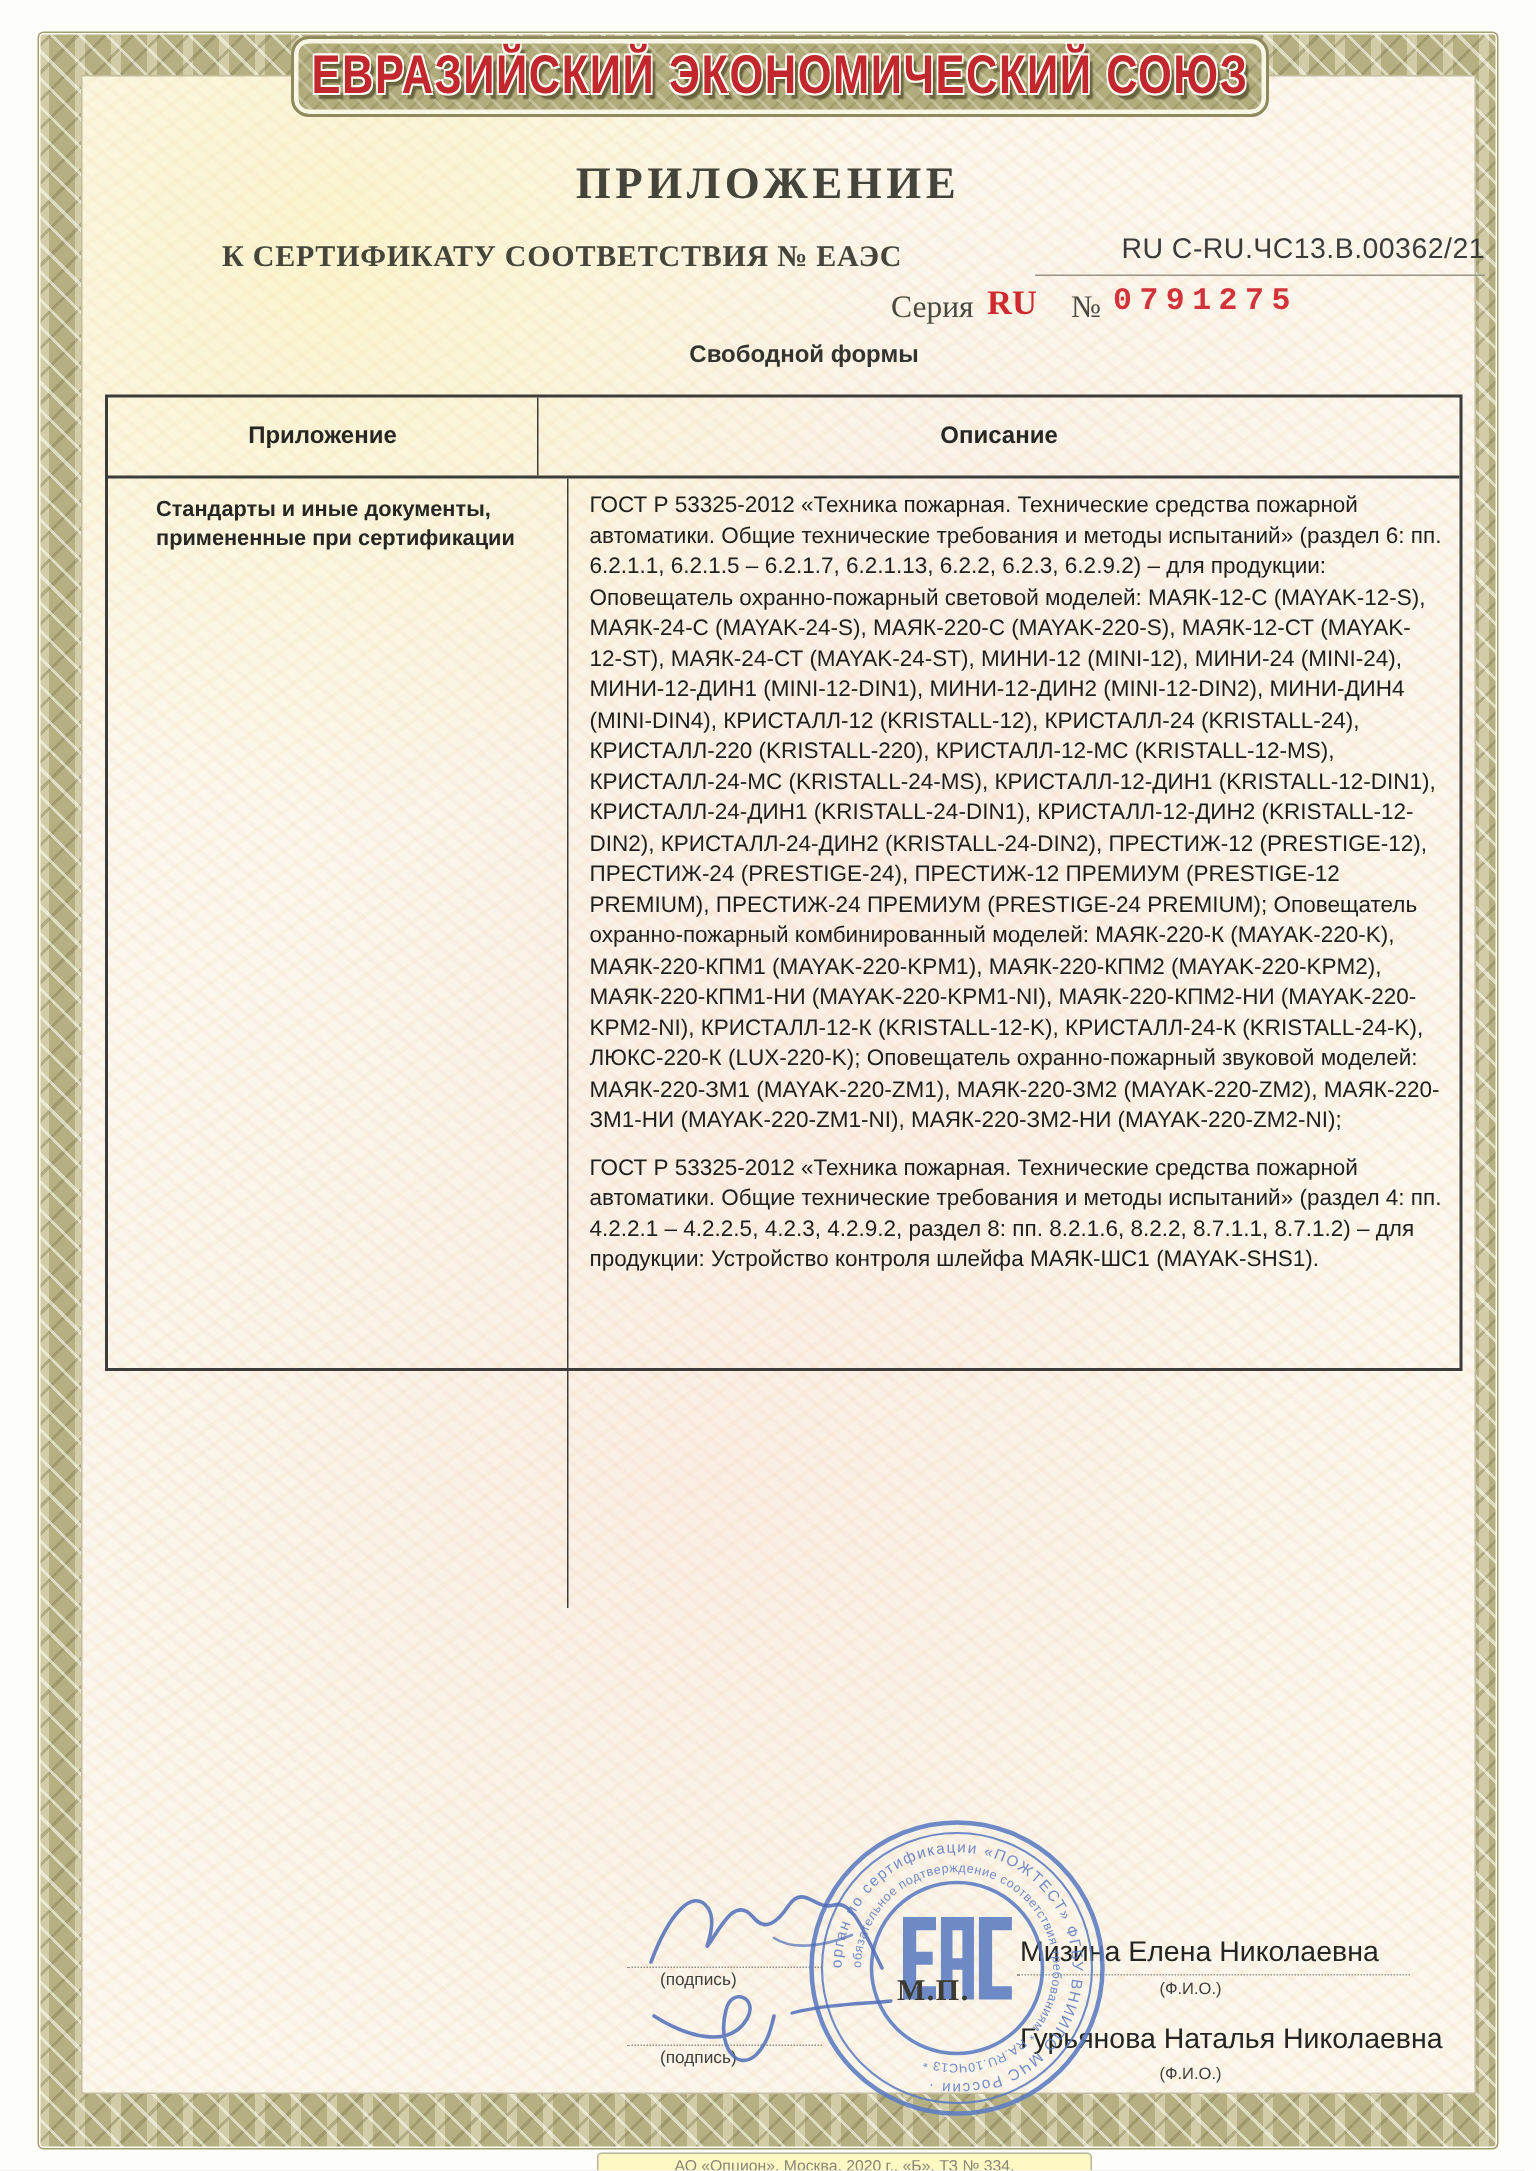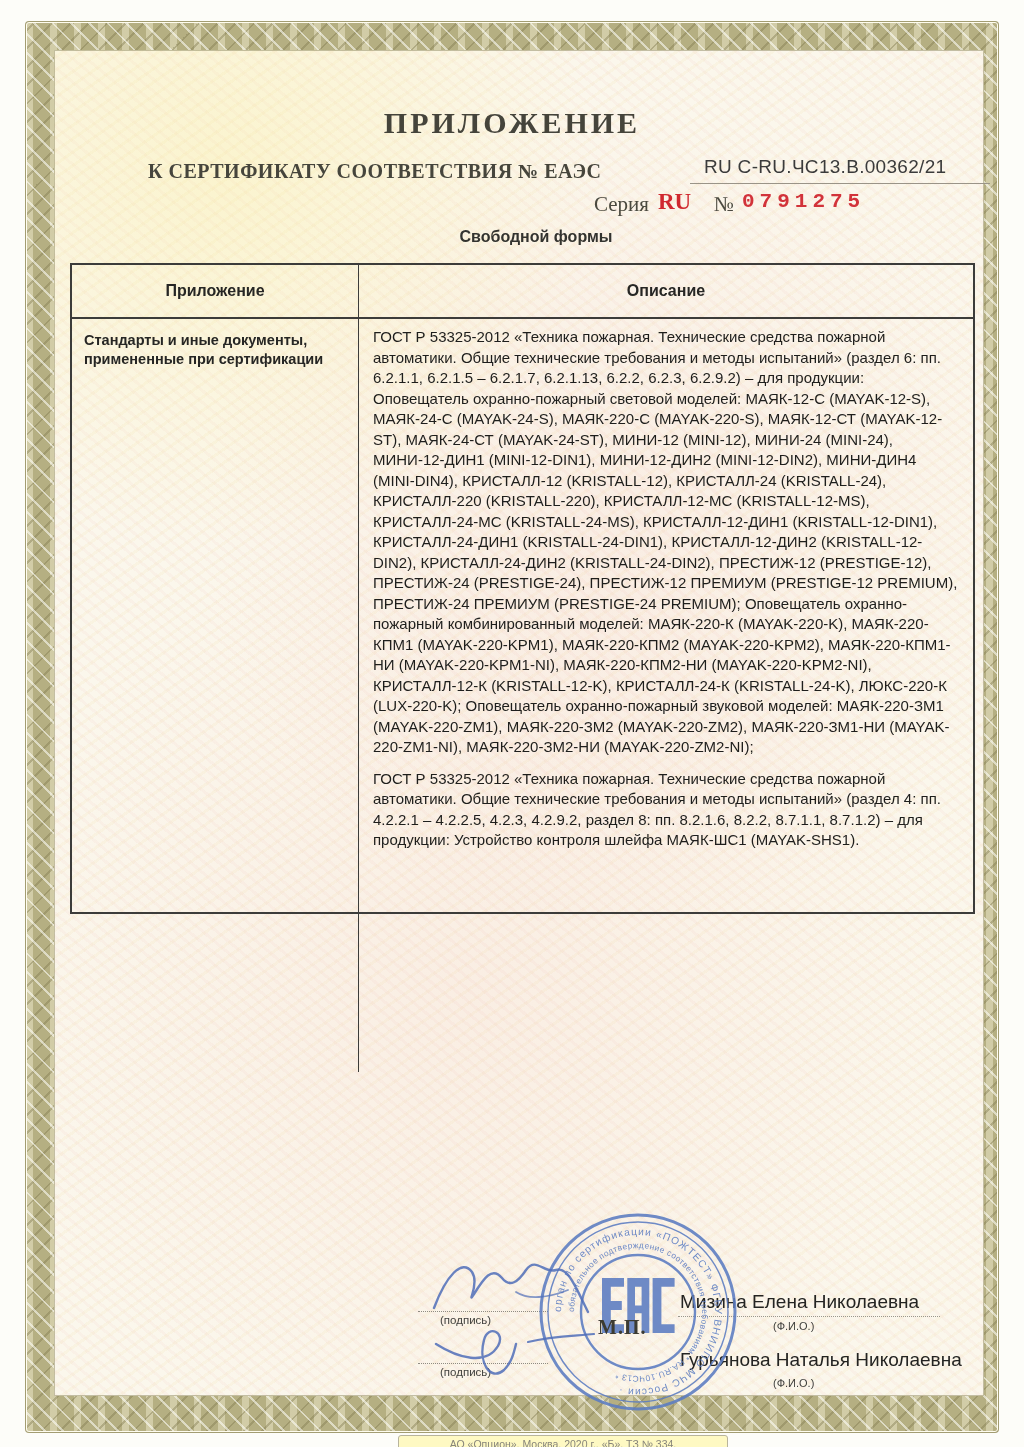--- a/index.html
+++ b/index.html
@@ -54,21 +54,21 @@
     position:absolute; left:0; top:106px; width:1024px; text-align:center;
     font-family:"Liberation Serif", serif; font-weight:bold; font-size:30px;
     letter-spacing:3px; color:#45443b;
   }
   .subtitle {
     position:absolute; left:148px; top:160px;
     font-family:"Liberation Serif", serif; font-weight:bold; font-size:20px;
     letter-spacing:.5px; color:#46453c; white-space:nowrap;
   }
   .cert-number {
-    position:absolute; left:704px; top:156px; width:286px; text-align:left;
+    position:absolute; left:704px; top:156px; width:286px; text-align:right;
     font-size:19px; color:#3b3b3b; letter-spacing:.3px; white-space:nowrap;
   }
   .cert-underline {
     position:absolute; left:690px; top:183px; width:300px; height:0;
     border-bottom:1.5px solid #9a9488;
   }
   .series-label {
     position:absolute; left:594px; top:192px;
     font-family:"Liberation Serif", serif; font-size:21px; color:#4a493f;
   }
@@ -88,21 +88,21 @@
   .form-type {
     position:absolute; left:0; top:228px; width:1024px; text-align:center;
     font-weight:bold; font-size:16px; color:#33332f;padding-left:48px;
   }
   
   .doc-table {
     position:absolute; left:70px; top:263px; width:905px; height:651px;
     border:2px solid #3c3c3a; background:rgba(255,255,255,.0);
   }
   .t-head { display:grid; grid-template-columns:287px 1fr; border-bottom:2px solid #3c3c3a; height:54px; }
-  .t-body { display:grid; grid-template-columns:287px 1fr; height:753px; }
+  .t-body { display:grid; grid-template-columns:287px 1fr; height:753px;margin-left:20px; }
   .th {
     display:flex; align-items:center; justify-content:center;
     font-weight:bold; font-size:16px; color:#262624;
   }
   .col-divider-r { border-right:1.5px solid #3c3c3a; }
   .td-appendix {
     padding:12px 14px 0 12px;
     font-weight:bold; font-size:14.5px; line-height:19px; color:#262624;
   }
   .td-desc { padding:8px 12px 0 14px; font-size:15px; line-height:20.5px; color:#1e1e1c; }
@@ -147,20 +147,23 @@
   }
 </style>
 </head>
 <body>
 
 <div class="page">
 
   <div class="frame"></div>
   <div class="inner"></div>
 
+  <div class="banner">
+    <span class="banner-text">ЕВРАЗИЙСКИЙ ЭКОНОМИЧЕСКИЙ СОЮЗ</span>
+  </div>
 
   <div class="doc-title">ПРИЛОЖЕНИЕ</div>
 
   <div class="subtitle">К СЕРТИФИКАТУ СООТВЕТСТВИЯ № ЕАЭС</div>
   <div class="cert-number">RU C-RU.ЧС13.В.00362/21</div>
   <div class="cert-underline"></div>
 
   <div class="series-label">Серия</div>
   <div class="series-value">RU</div>
   <div class="num-sign">№</div>

